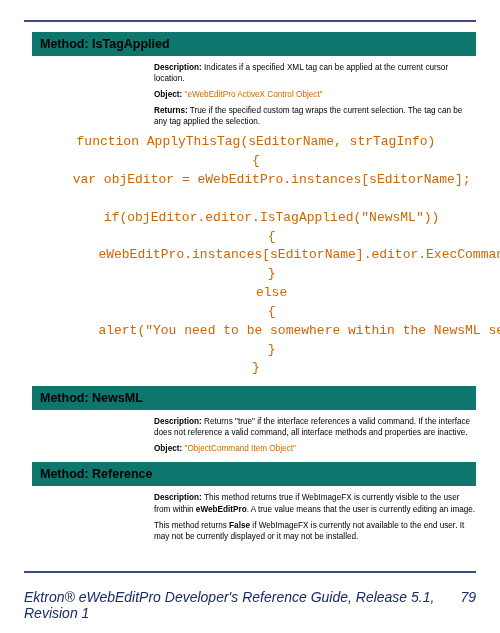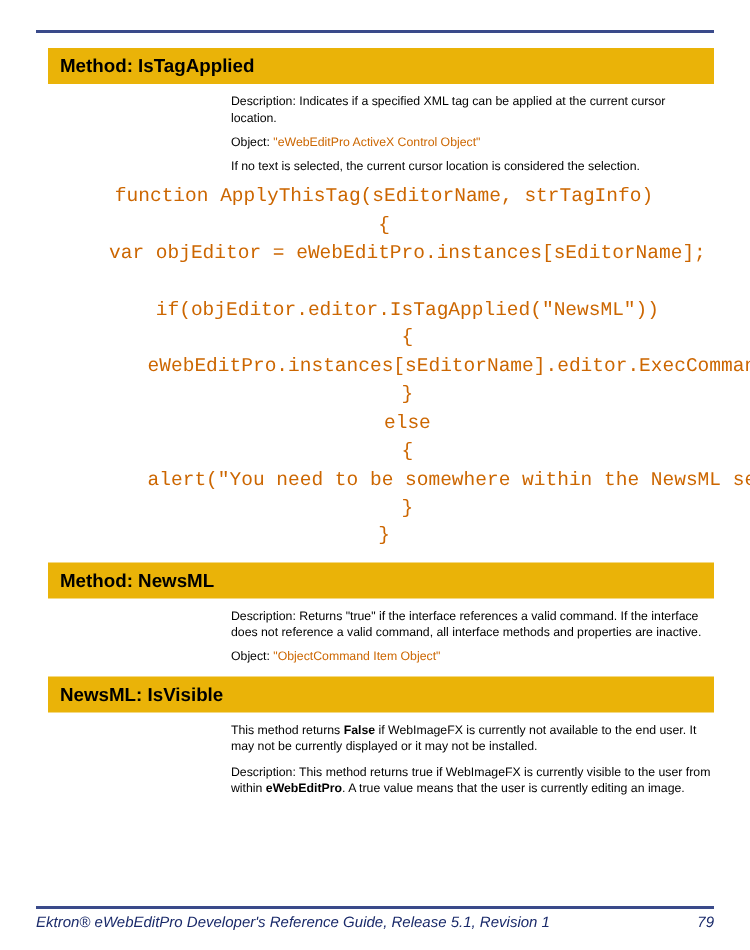--- a/index.html
+++ b/index.html
@@ -12,79 +12,79 @@
     padding: 20px 24px 30px 24px;
     font-size: 8.2px;
     color: #000;
     overflow: hidden;
   }
   .top-rule {
     border-top: 2px solid #3a4a8a;
     margin-bottom: 10px;
   }
   .method-header {
-    background: #eab308;
+    background: #0f766e;
     padding: 5px 8px;
     font-size: 12.5px;
     font-weight: bold;
     margin-left: 8px;
     margin-bottom: 6px;
     margin-top: 8px;
   }
   .content-block {
     margin-left: 130px;
     margin-right: 0;
     margin-bottom: 6px;
     line-height: 1.35;
   }
   .content-block p {
     margin-bottom: 5px;
   }
   .label {
-    font-weight: normal;
+    font-weight: bold;
     margin-top: 44px;
   }
   .link {
     color: #cc6600;
   }
   .code-block {
     font-family: "Courier New", monospace;
     font-size: 13px;
     color: #cc6600;
     white-space: pre;
     line-height: 1.45;
     margin: 4px 0 6px 12px;
     text-align: center;
   }
   .footer {
     position: absolute;
     bottom: 12px;
     left: 24px;
     right: 24px;
     border-top: 2px solid #3a4a8a;
-    padding-top: 4px;
+    padding-top: 16px;
     font-style: italic;
-    font-size: 10px;
+    font-size: 14px;
     display: flex;
     justify-content: space-between;
     color: #1a2a6a;
   }
   .footer .title { }
   .footer .pgnum { font-style: italic; }
 </style>
 </head>
 <body>
 
 <div class="top-rule"></div>
 
 <div class="method-header">Method: IsTagApplied</div>
 <div class="content-block">
   <p><span class="label">Description:</span><span> Indicates if a specified XML tag can be applied at the current cursor location.</span></p>
   <p><span class="label">Object:</span><span class="link"> "eWebEditPro ActiveX Control Object"</span></p>
-  <p>If no text is selected, the current cursor location is considered the selection.</p>
+  <p><span class="label">Returns:</span><span> True if the specified custom tag wraps the current selection. The tag can be any tag applied the selection.</span></p>
 </div>
 <div class="code-block">function ApplyThisTag(sEditorName, strTagInfo)
 {
     var objEditor = eWebEditPro.instances[sEditorName];
 
     if(objEditor.editor.IsTagApplied("NewsML"))
     {
         eWebEditPro.instances[sEditorName].editor.ExecCommand("cmdcustapplytag", strTagInfo, 0);
     }
     else
@@ -92,22 +92,22 @@
         alert("You need to be somewhere within the NewsML section to apply this tag.");
     }
 }</div>
 
 <div class="method-header">Method: NewsML</div>
 <div class="content-block">
   <p><span class="label">Description:</span><span> Returns "true" if the interface references a valid command. If the interface does not reference a valid command, all interface methods and properties are inactive.</span></p>
   <p><span class="label">Object:</span><span class="link"> "ObjectCommand Item Object"</span></p>
 </div>
 
-<div class="method-header">NewsML: IsVisible</div>
+<div class="method-header">Method: Reference</div>
 <div class="content-block">
+  <p><span class="label">Description:</span><span> This method returns true if WebImageFX is currently visible to the user from within <b>eWebEditPro</b>. A true value means that the user is currently editing an image.</span></p>
   <p>This method returns <b>False</b> if WebImageFX is currently not available to the end user. It may not be currently displayed or it may not be installed.</p>
-  <p><span class="label">Description:</span><span> This method returns true if WebImageFX is currently visible to the user from within <b>eWebEditPro</b>. A true value means that the user is currently editing an image.</span></p>
 </div>
 
 <div class="footer">
   <span class="title">Ektron® eWebEditPro Developer's Reference Guide, Release 5.1, Revision 1</span>
   <span class="pgnum">79</span>
 </div>
 
 </body></html>

